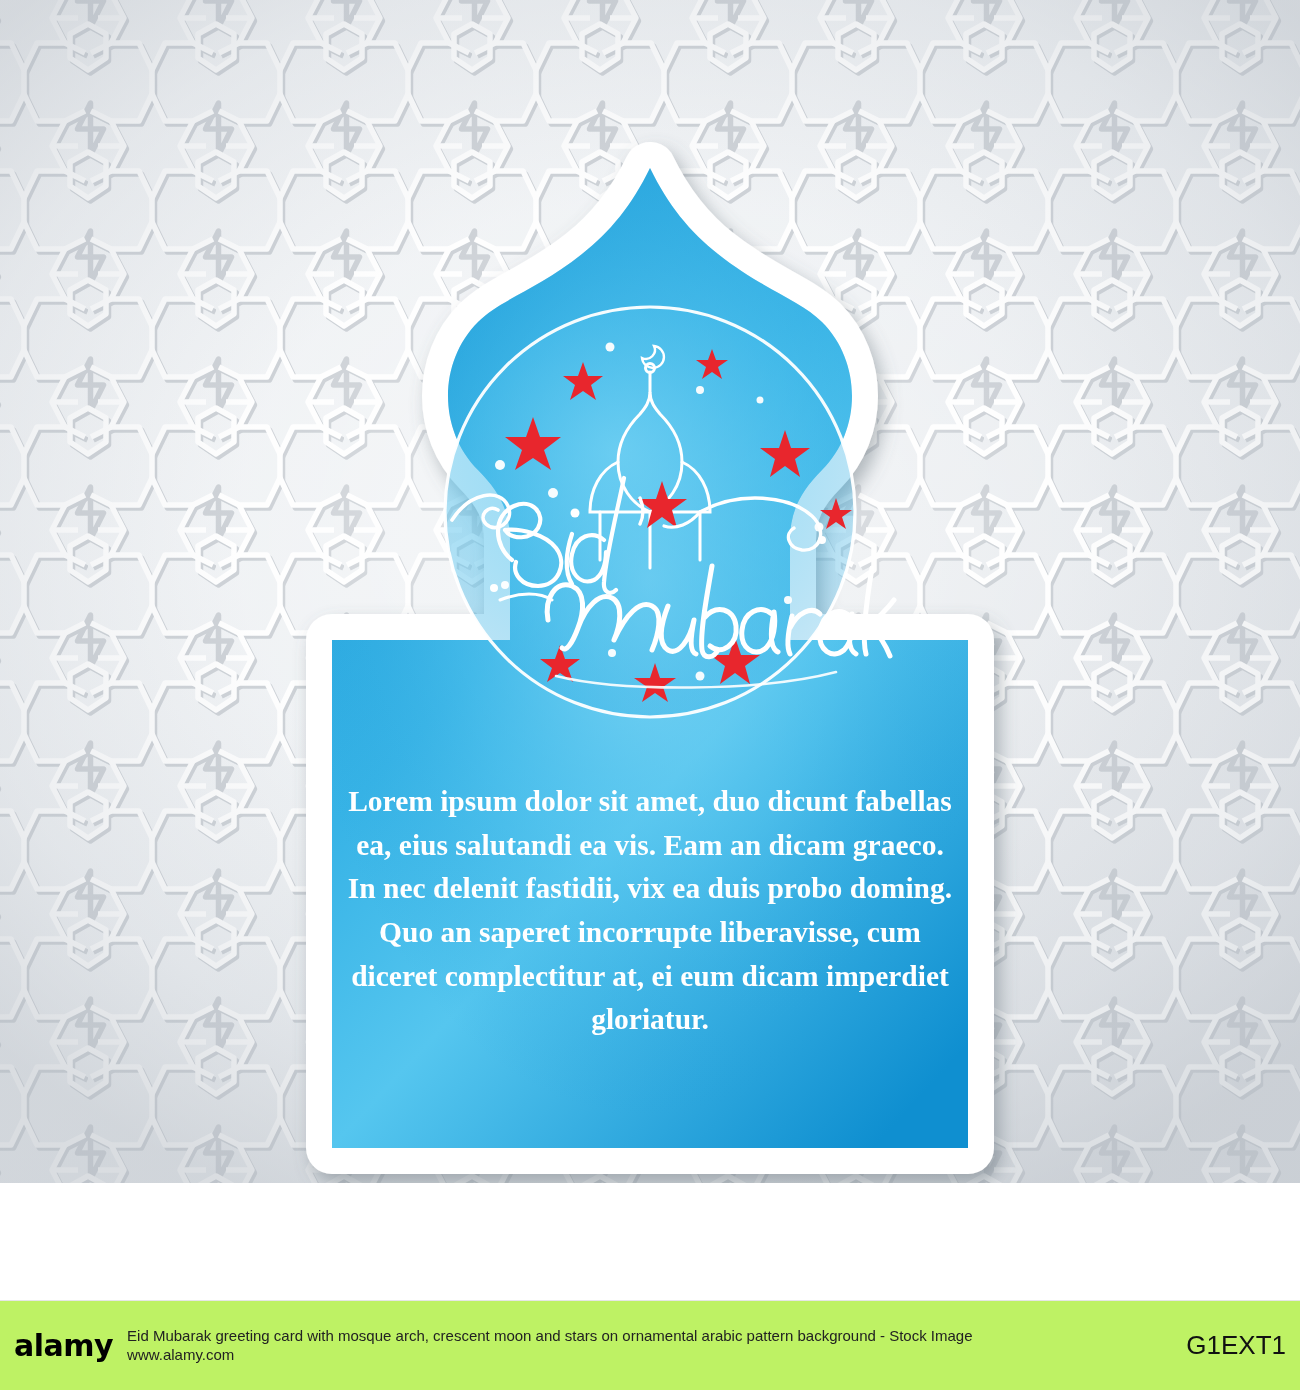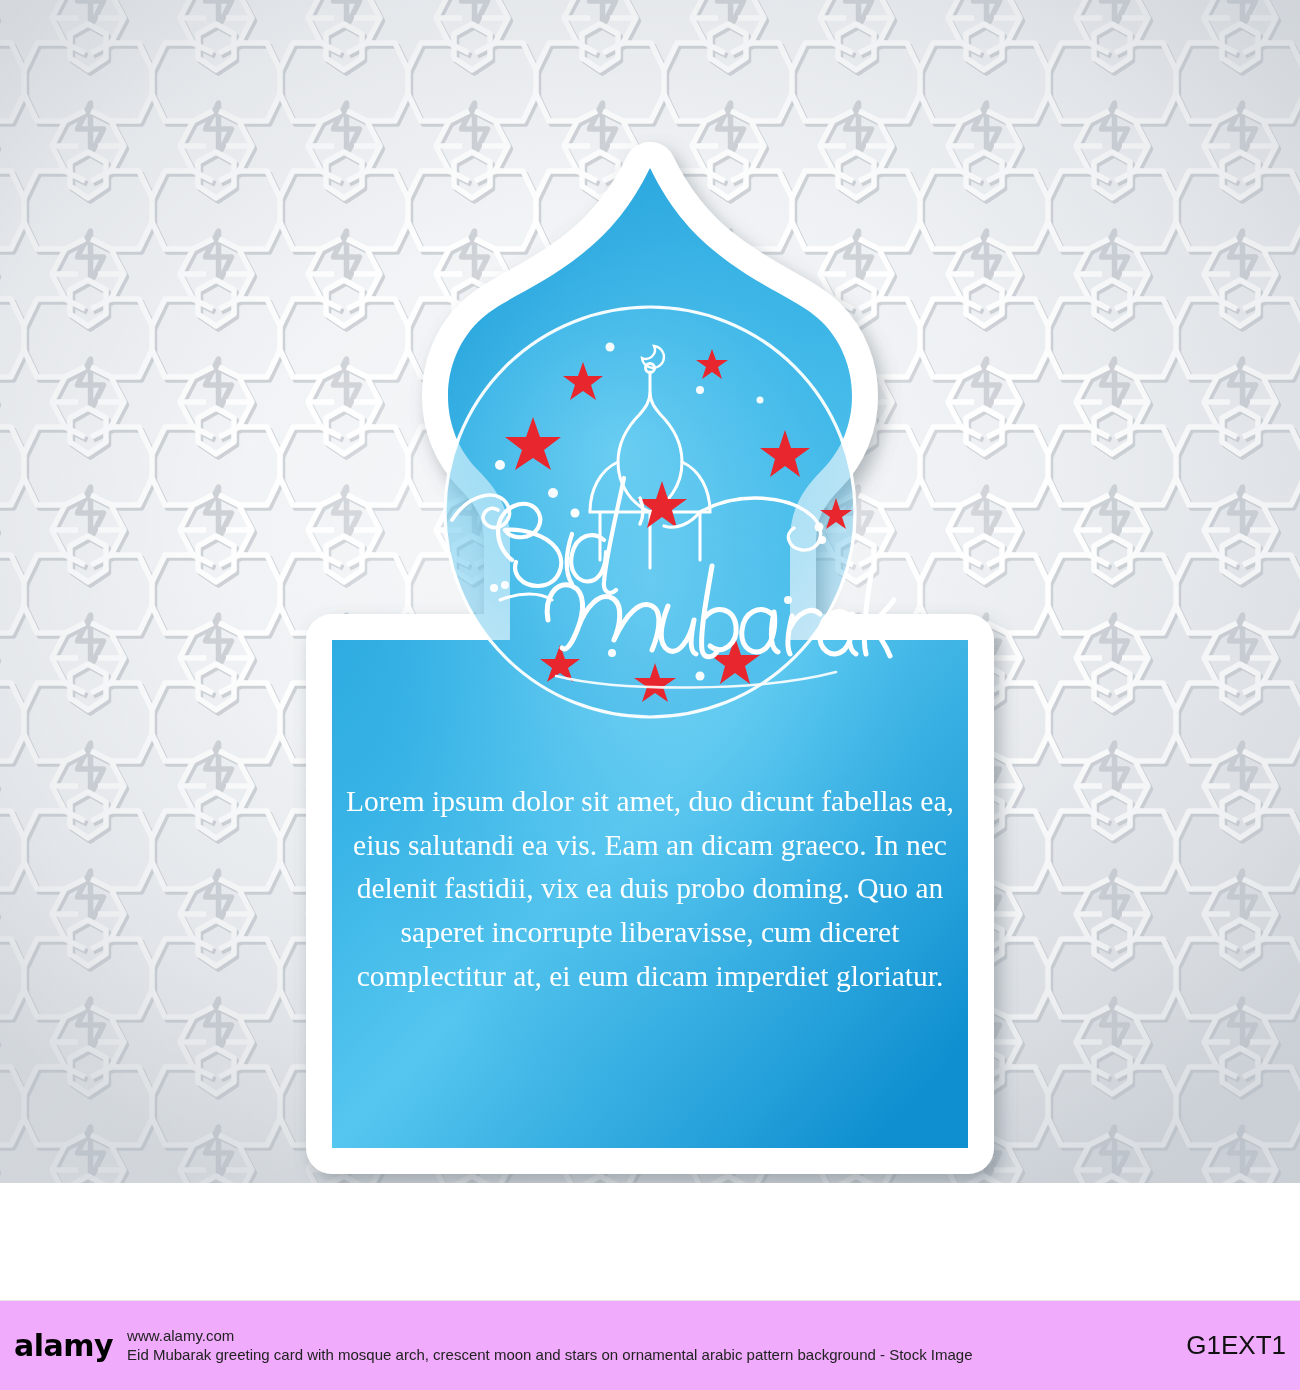--- a/index.html
+++ b/index.html
@@ -17,20 +17,21 @@
 
   
   #artwork {
     position: absolute;
     left: 0;
     top: 0;
     width: 1300px;
     height: 1183px;
     overflow: hidden;
     background: #e9ebee;
+    font-weight: bold;
   }
 
   
   #bg-vignette {
     position: absolute;
     inset: 0;
     background:
       radial-gradient(ellipse 70% 62% at 50% 45%, rgba(255,255,255,0.55) 0%, rgba(255,255,255,0.18) 45%, rgba(205,210,216,0.35) 78%, rgba(188,194,201,0.55) 100%);
     pointer-events: none;
   }
@@ -49,21 +50,21 @@
     height: 1300px;
   }
 
   
   #footer-bar {
     position: absolute;
     left: 0;
     top: 1300px;
     width: 1300px;
     height: 90px;
-    background: #f0abfc;
+    background: #bef264;
     border-top: 1px solid #e6e6e6;
     display: flex;
     align-items: center;
     padding: 0 14px;
     box-sizing: border-box;
   }
   #alamy-logo {
     font-family: "DejaVu Sans", sans-serif;
     font-size: 30px;
     font-weight: bold;
@@ -287,17 +288,17 @@
       <foreignObject x="340" y="780" width="620" height="300">
         <div xmlns="http://www.w3.org/1999/xhtml" class="lorem">Lorem ipsum dolor sit amet, duo dicunt fabellas ea, eius salutandi ea vis. Eam an dicam graeco. In nec delenit fastidii, vix ea duis probo doming. Quo an saperet incorrupte liberavisse, cum diceret complectitur at, ei eum dicam imperdiet gloriatur.</div>
       </foreignObject>
     </svg>
   </div>
 </div>
 
 <div id="footer-bar">
   <div id="alamy-logo">alamy</div>
   <div id="footer-meta">
+    <span class="caption-text">Eid Mubarak greeting card with mosque arch, crescent moon and stars on ornamental arabic pattern background - Stock Image</span>
     <span class="caption-text">www.alamy.com</span>
-    <span class="caption-text">Eid Mubarak greeting card with mosque arch, crescent moon and stars on ornamental arabic pattern background - Stock Image</span>
   </div>
   <div id="footer-id">G1EXT1</div>
 </div>
 
 </body></html>

